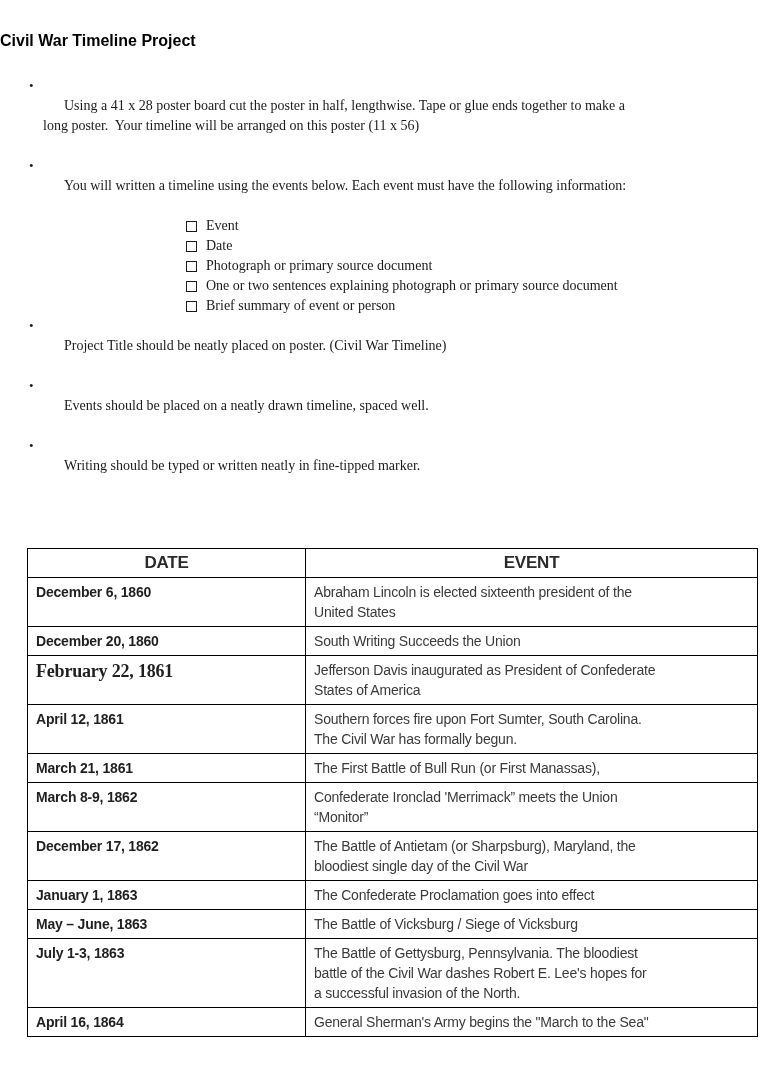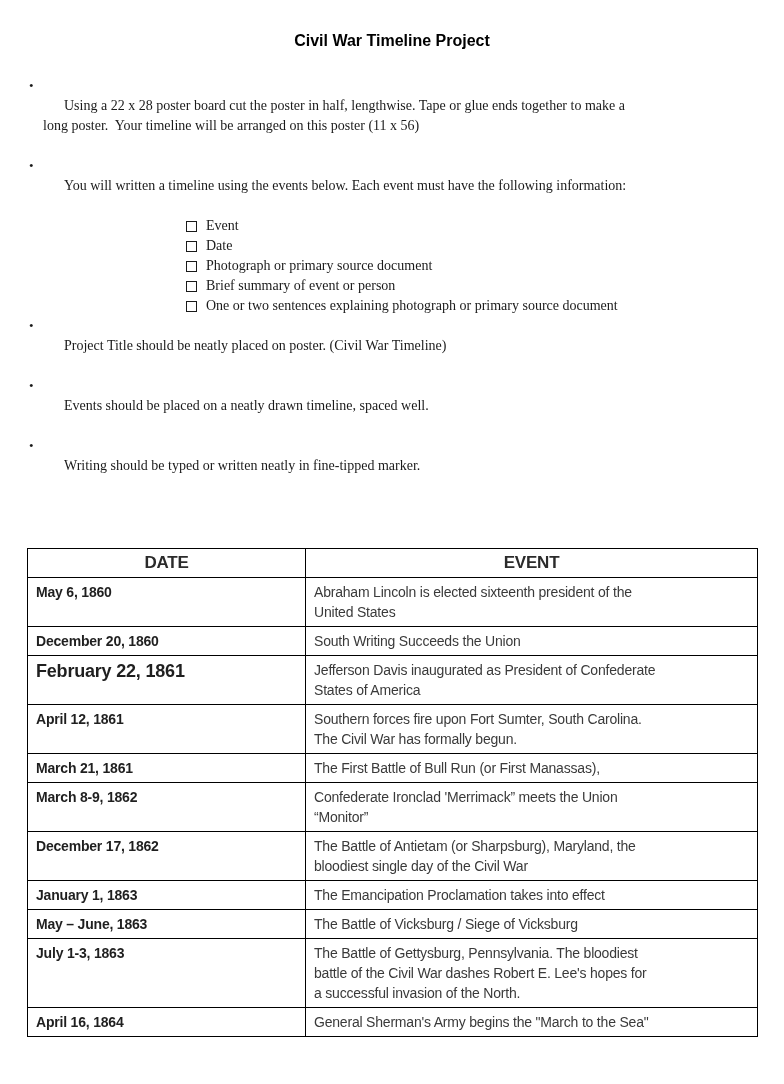--- a/index.html
+++ b/index.html
@@ -10,21 +10,21 @@
     margin: 0 auto;
     font-family: "Liberation Serif", serif;
     color: #1a1a1a;
     overflow: hidden;
   }
   .page { width: 784px; height: 1084px; position: relative; background: #ffffff; }
 
   
   .title {
     margin-top: 30px;
-    text-align: center;
+    text-align: left;
     font-family: "Liberation Sans", sans-serif;
     font-weight: bold;
     font-size: 16px;
     line-height: 22px;
     color: #000000;
   }
 
   
   .bullets {
     margin: 24px 28px 0 28px;
@@ -87,37 +87,38 @@
     font-size: 14px;
     line-height: 20px;
   }
   .timeline-table td.date-cell {
     font-weight: bold;
     color: #1f1f1f;
   }
   .timeline-table td.date-cell.large {
     font-size: 18px;
     line-height: 22px;
+    font-family: Liberation Serif, serif;
   }
   .timeline-table td.event-cell {
     color: #3a3a3a;
     white-space: pre-wrap;
   }
 </style>
 </head>
 <body>
 
 <div class="page">
 
   <h1 class="title">Civil War Timeline Project</h1>
 
   <div class="bullets">
 
     <div class="bullet-row">
-      <span class="dot">•</span><span>Using a 22 x 28 poster board cut the poster in half, lengthwise. Tape or glue ends together to make a
+      <span class="dot">•</span><span>Using a 41 x 28 poster board cut the poster in half, lengthwise. Tape or glue ends together to make a
 long poster.  Your timeline will be arranged on this poster (11 x 56)</span>
     </div>
 
     <div class="bullet-row">
       <span class="dot">•</span><span>You will written a timeline using the events below. Each event must have the following information:</span>
     </div>
 
     <div class="check-row">
       <span class="checkbox"></span>
       <span>Event</span>
@@ -125,25 +126,25 @@
     <div class="check-row">
       <span class="checkbox"></span>
       <span>Date</span>
     </div>
     <div class="check-row">
       <span class="checkbox"></span>
       <span>Photograph or primary source document</span>
     </div>
     <div class="check-row">
       <span class="checkbox"></span>
+      <span>One or two sentences explaining photograph or primary source document</span>
+    </div>
+    <div class="check-row">
+      <span class="checkbox"></span>
       <span>Brief summary of event or person</span>
-    </div>
-    <div class="check-row">
-      <span class="checkbox"></span>
-      <span>One or two sentences explaining photograph or primary source document</span>
     </div>
 
     <div class="bullet-row">
       <span class="dot">•</span><span>Project Title should be neatly placed on poster. (Civil War Timeline)</span>
     </div>
 
     <div class="bullet-row">
       <span class="dot">•</span><span>Events should be placed on a neatly drawn timeline, spaced well.</span>
     </div>
 
@@ -159,21 +160,21 @@
         <col class="c-event">
       </colgroup>
     <thead>
       <tr>
         <th>DATE</th>
         <th>EVENT</th>
       </tr>
     </thead>
     <tbody>
       <tr>
-        <td class="date-cell">May 6, 1860</td>
+        <td class="date-cell">December 6, 1860</td>
         <td class="event-cell">Abraham Lincoln is elected sixteenth president of the
 United States</td>
       </tr>
       <tr>
         <td class="date-cell">December 20, 1860</td>
         <td class="event-cell">South Writing Succeeds the Union</td>
       </tr>
       <tr>
         <td class="date-cell large">February 22, 1861</td>
         <td class="event-cell">Jefferson Davis inaugurated as President of Confederate
@@ -193,21 +194,21 @@
         <td class="event-cell">Confederate Ironclad 'Merrimack” meets the Union
 “Monitor”</td>
       </tr>
       <tr>
         <td class="date-cell">December 17, 1862</td>
         <td class="event-cell">The Battle of Antietam (or Sharpsburg), Maryland, the
 bloodiest single day of the Civil War</td>
       </tr>
       <tr>
         <td class="date-cell">January 1, 1863</td>
-        <td class="event-cell">The Emancipation Proclamation takes into effect</td>
+        <td class="event-cell">The Confederate Proclamation goes into effect</td>
       </tr>
       <tr>
         <td class="date-cell">May – June, 1863</td>
         <td class="event-cell">The Battle of Vicksburg / Siege of Vicksburg</td>
       </tr>
       <tr>
         <td class="date-cell">July 1-3, 1863</td>
         <td class="event-cell">The Battle of Gettysburg, Pennsylvania. The bloodiest
 battle of the Civil War dashes Robert E. Lee's hopes for
 a successful invasion of the North.</td>

